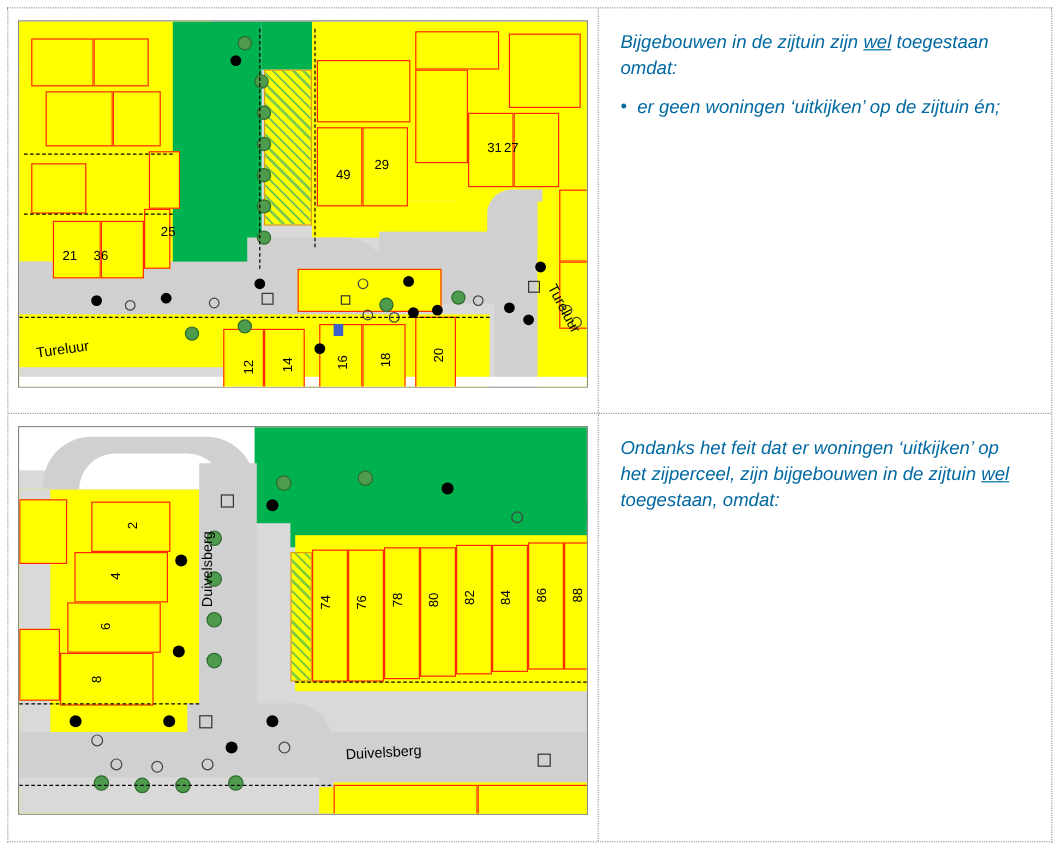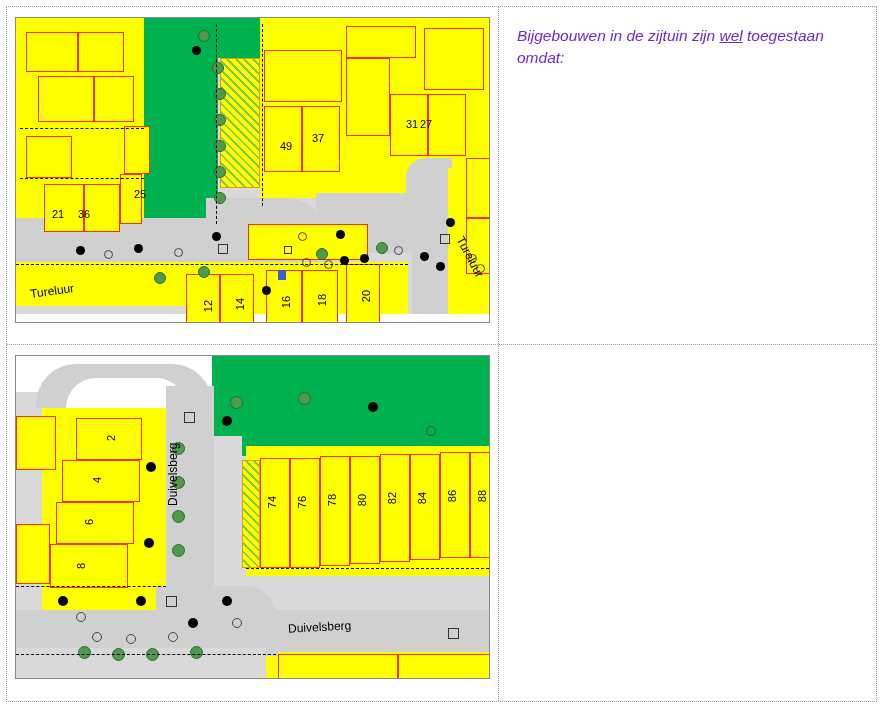--- a/index.html
+++ b/index.html
@@ -45,21 +45,21 @@
     padding: 10px 8px 8px 8px;
   }
   .cell-text {
     flex: 1;
     box-sizing: border-box;
     padding: 18px 18px 10px 18px;
     font-family: "Liberation Sans", sans-serif;
     font-style: italic;
     font-size: 15.5px;
     line-height: 1.42;
-    color: #6d28d9;
+    color: #0369a1;
   }
   .cell-text p { margin: 0 0 10px 0; }
   .bullets { margin: 0; padding: 0; list-style: none; }
   .bullets li {
     position: relative;
     padding-left: 14px;
     margin-bottom: 2px;
   }
   .bullets li::before {
     content: "\2022";
@@ -241,35 +241,36 @@
           <div class="shape dash" style="left:4px;top:160px;width:124px;"></div>
           <div class="shape dash" style="left:0;top:246px;width:392px;"></div>
 
           <div class="streetname" style="left:14px;top:266px;transform:rotate(-8deg);">Tureluur</div>
           <div class="streetname" style="left:432px;top:232px;transform:rotate(62deg);">Tureluur</div>
 
           <div class="num" style="left:36px;top:190px;text-align:center;">21</div>
           <div class="num" style="left:62px;top:190px;">36</div>
           <div class="num" style="left:118px;top:170px;">25</div>
           <div class="num" style="left:264px;top:122px;">49</div>
-          <div class="num" style="left:296px;top:114px;">37</div>
+          <div class="num" style="left:296px;top:114px;">29</div>
           <div class="num" style="left:390px;top:100px;">31</div>
           <div class="num" style="left:404px;top:100px;">27</div>
           <div class="num" style="left:186px;top:282px;transform:rotate(-90deg);">12</div>
           <div class="num" style="left:218px;top:280px;transform:rotate(-90deg);">14</div>
           <div class="num" style="left:264px;top:278px;transform:rotate(-90deg);">16</div>
           <div class="num" style="left:300px;top:276px;transform:rotate(-90deg);">18</div>
           <div class="num" style="left:344px;top:272px;transform:rotate(-90deg);">20</div>
 
         </div>
       </div>
 
       <div class="cell-text">
         <p><span>Bijgebouwen in de zijtuin zijn </span><span class="u">wel</span><span> toegestaan omdat:</span></p>
         <ul class="bullets">
+          <li>er geen woningen ‘uitkijken’ op de zijtuin én;</li>
         </ul>
       </div>
     </div>
 
     <div class="row row-2">
 
       <div class="cell-map">
         <div class="map map-2">
 
           <div class="shape grey" style="left:0;top:0;width:100%;height:100%;"></div>
@@ -365,17 +366,18 @@
           <div class="num" style="left:340px;top:138px;transform:rotate(-90deg);">80</div>
           <div class="num" style="left:370px;top:136px;transform:rotate(-90deg);">82</div>
           <div class="num" style="left:400px;top:136px;transform:rotate(-90deg);">84</div>
           <div class="num" style="left:430px;top:134px;transform:rotate(-90deg);">86</div>
           <div class="num" style="left:460px;top:134px;transform:rotate(-90deg);">88</div>
 
         </div>
       </div>
 
       <div class="cell-text">
+        <p><span>Ondanks het feit dat er woningen ‘uitkijken’ op het zijperceel, zijn bijgebouwen in de zijtuin </span><span class="u">wel</span><span> toegestaan, omdat:</span></p>
       </div>
     </div>
 
   </div>
 </div>
 
 </body></html>

